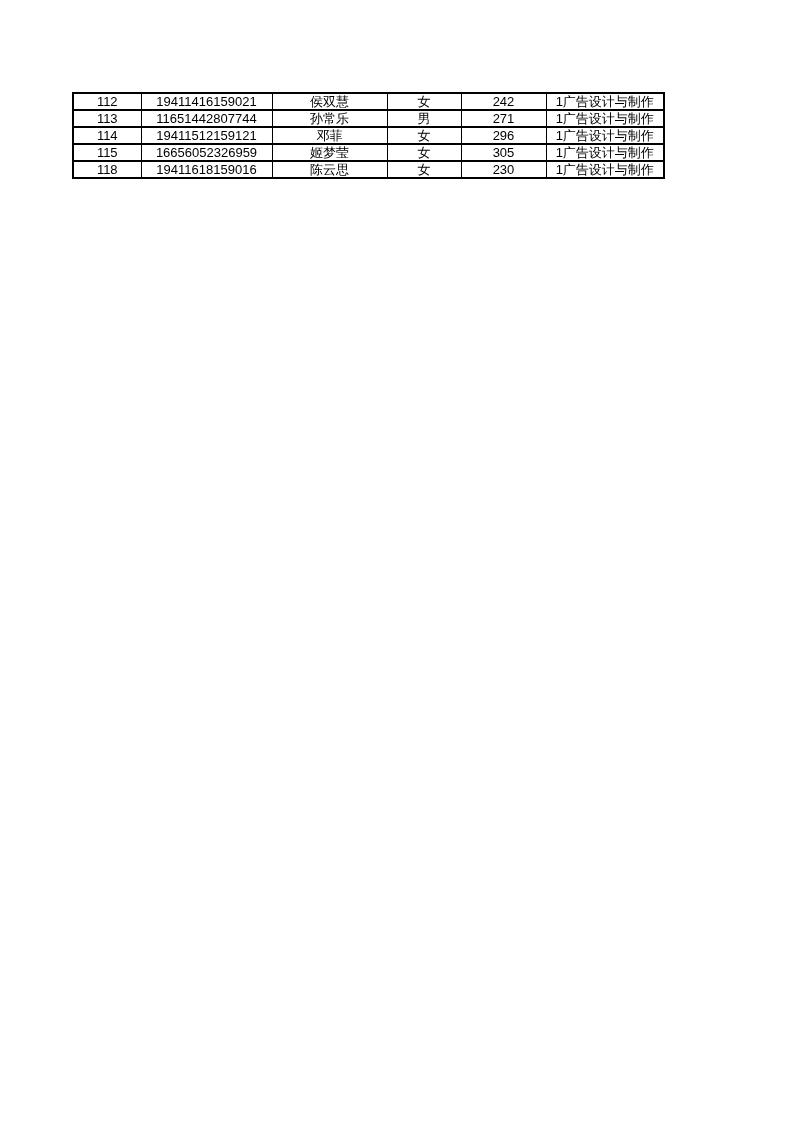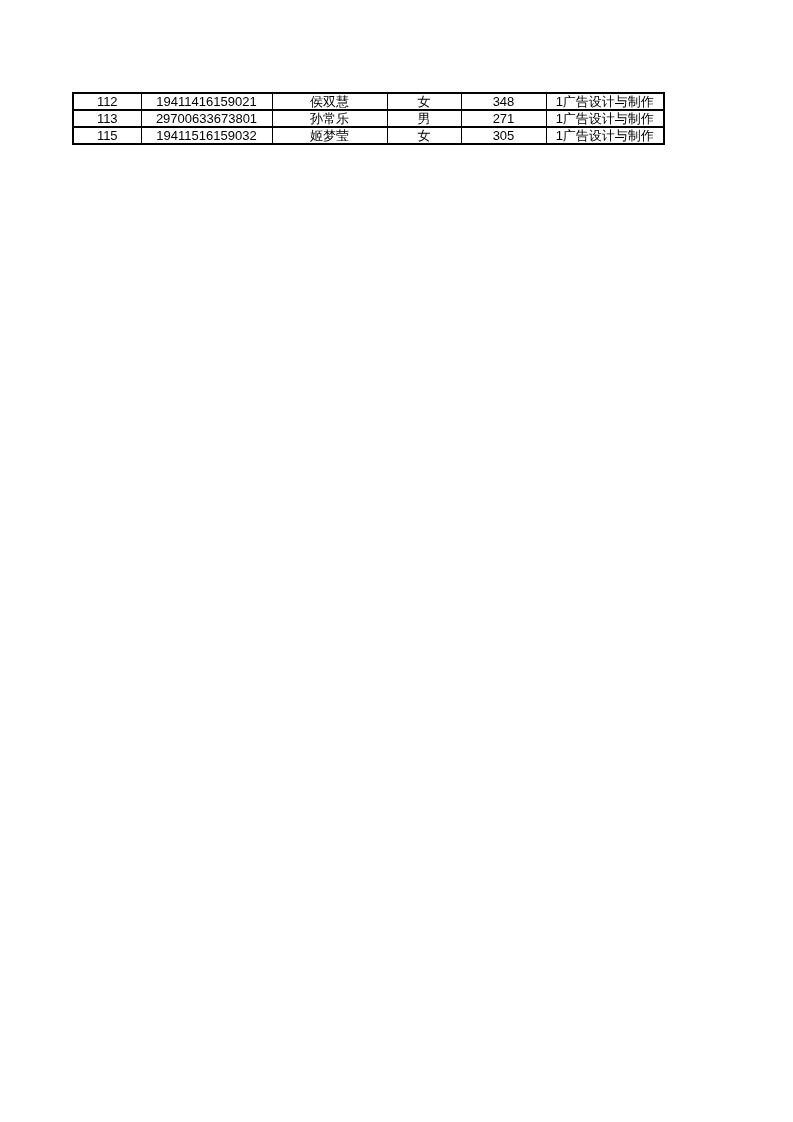--- a/index.html
+++ b/index.html
@@ -52,34 +52,50 @@
       <col style="width:74px">
       <col style="width:85px">
       <col style="width:118px">
     </colgroup>
     <tbody>
         <tr>
           <td>112</td>
           <td>19411416159021</td>
           <td>侯双慧</td>
           <td>女</td>
-          <td>348</td>
+          <td>242</td>
           <td>1广告设计与制作</td>
         </tr>
         <tr>
           <td>113</td>
-          <td>29700633673801</td>
+          <td>11651442807744</td>
           <td>孙常乐</td>
           <td>男</td>
           <td>271</td>
           <td>1广告设计与制作</td>
         </tr>
         <tr>
+          <td>114</td>
+          <td>19411512159121</td>
+          <td>邓菲</td>
+          <td>女</td>
+          <td>296</td>
+          <td>1广告设计与制作</td>
+        </tr>
+        <tr>
           <td>115</td>
-          <td>19411516159032</td>
+          <td>16656052326959</td>
           <td>姬梦莹</td>
           <td>女</td>
           <td>305</td>
+          <td>1广告设计与制作</td>
+        </tr>
+        <tr>
+          <td>118</td>
+          <td>19411618159016</td>
+          <td>陈云思</td>
+          <td>女</td>
+          <td>230</td>
           <td>1广告设计与制作</td>
         </tr>
       </tbody>
   </table>
 </div>
 
 </body></html>

